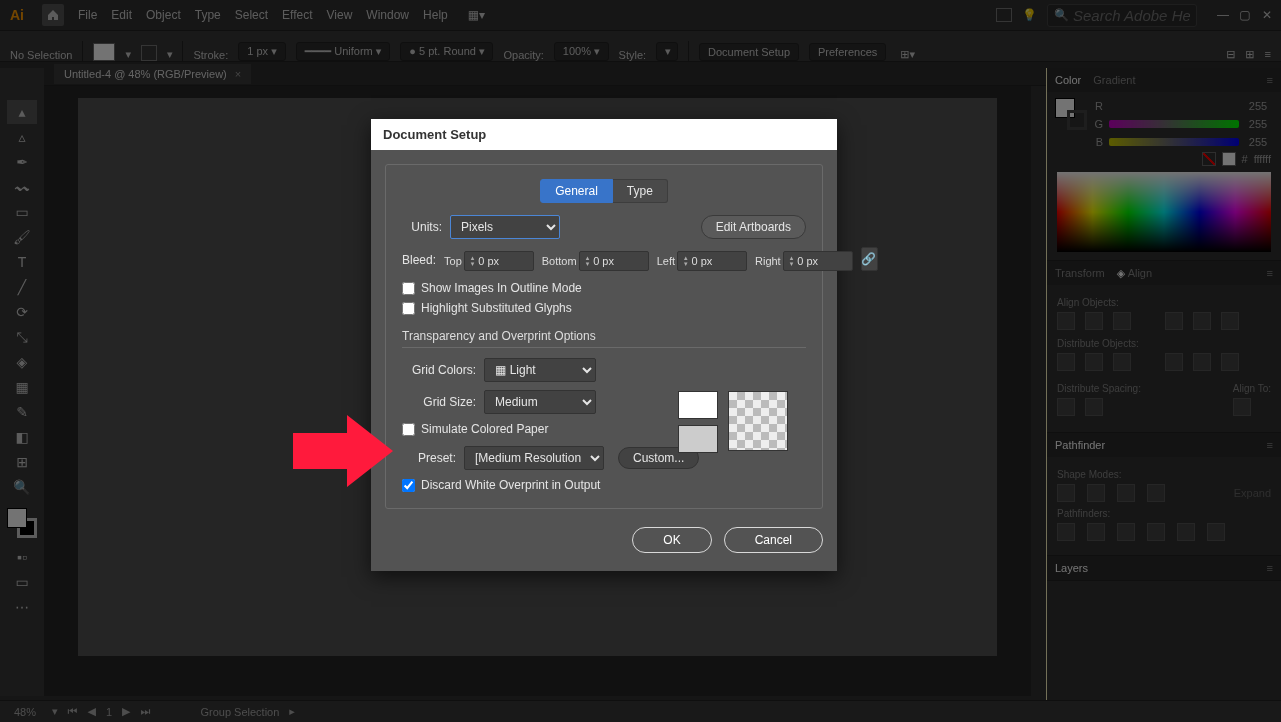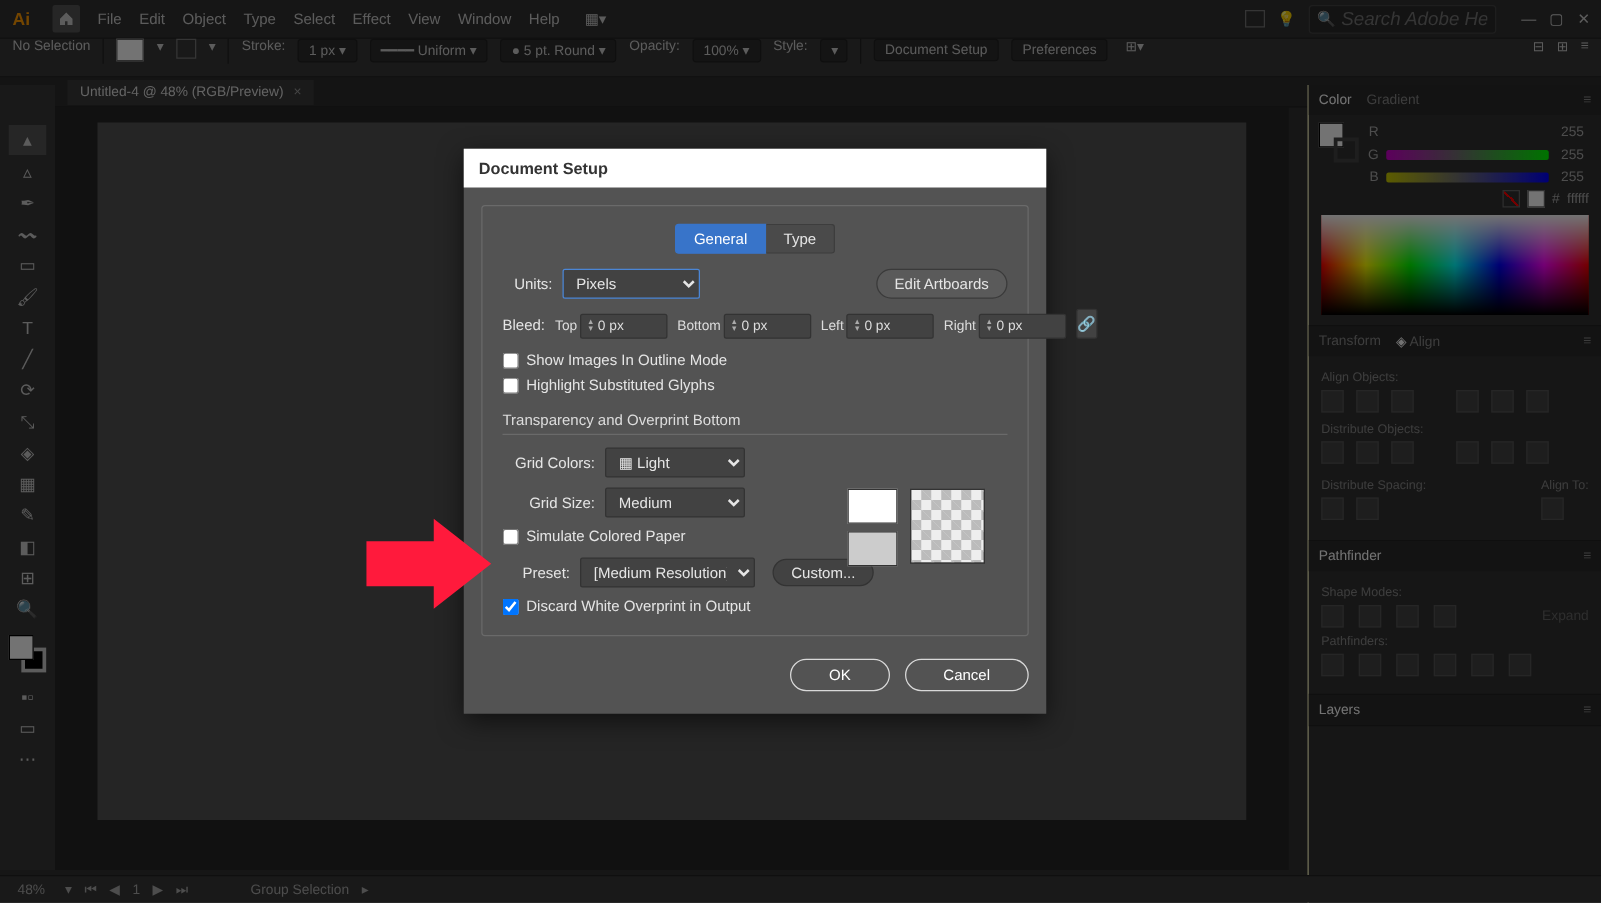--- a/index.html
+++ b/index.html
@@ -11,21 +11,21 @@
 .menubar .ai { width: 22px; height: 22px; display: flex; align-items: center; justify-content: center; color: #ff9a00; font-weight: 700; font-size: 14px; }
 .menubar .home { width: 22px; height: 22px; background: #555; border-radius: 2px; display: flex; align-items: center; justify-content: center; }
 .menubar span.m { color: #ccc; cursor: default; }
 .menubar .right { margin-left: auto; display: flex; align-items: center; gap: 10px; }
 .searchbox { display: flex; align-items: center; background: #2a2a2a; border: 1px solid #444; padding: 2px 6px; border-radius: 3px; width: 150px; }
 .searchbox input { background: transparent; border: none; color: #888; font-size: 15px; width: 100%; outline: none; font-style: italic; }
 .winctrl { display: flex; gap: 6px; margin-left: 8px; }
 .winctrl div { width: 16px; height: 16px; display: flex; align-items: center; justify-content: center; color: #ccc; }
 
 
-.optbar { height: 32px; background: #383838; border-top: 1px solid #222; border-bottom: 1px solid #222; display: flex; align-items: flex-start; padding: 0 10px; gap: 10px; font-size: 11px; }
+.optbar { height: 32px; background: #383838; border-top: 1px solid #222; border-bottom: 1px solid #222; display: flex; align-items: flex-end; padding: 0 10px; gap: 10px; font-size: 11px; }
 .optbar .pill { background: #2e2e2e; border: 1px solid #222; padding: 2px 8px; border-radius: 3px; }
 .optbar .swatch { width: 22px; height: 18px; border: 1px solid #666; background: #fff; }
 .optbar .sep { width: 1px; height: 20px; background: #222; }
 
 
 .tabstrip { height: 24px; background: #2e2e2e; border-bottom: 1px solid #222; display: flex; align-items: center; padding-left: 54px; }
 .tabstrip .tab { padding: 4px 10px; background: #3a3a3a; color: #ddd; font-size: 11px; display: flex; align-items: center; gap: 8px; }
 .tabstrip .tab .x { color: #999; cursor: pointer; }
 
 
@@ -393,21 +393,21 @@
       <div class="chk">
           <input type="checkbox" style="">
           <span>Show Images In Outline Mode</span>
         </div>
       <div class="chk">
           <input type="checkbox" style="">
           <span>Highlight Substituted Glyphs</span>
         </div>
 
       <div class="section">
-        <div class="sectiontitle">Transparency and Overprint Bottom</div>
+        <div class="sectiontitle">Transparency and Overprint Options</div>
         <hr>
         <div class="gridrow">
           <label>Grid Colors:</label>
           <select style="width:112px"><option>▦ Light</option></select>
         </div>
         <div class="gridrow">
           <label>Grid Size:</label>
           <select style="width:112px"><option>Medium</option></select>
         </div>
         <div class="chk" style="margin-left:0">

